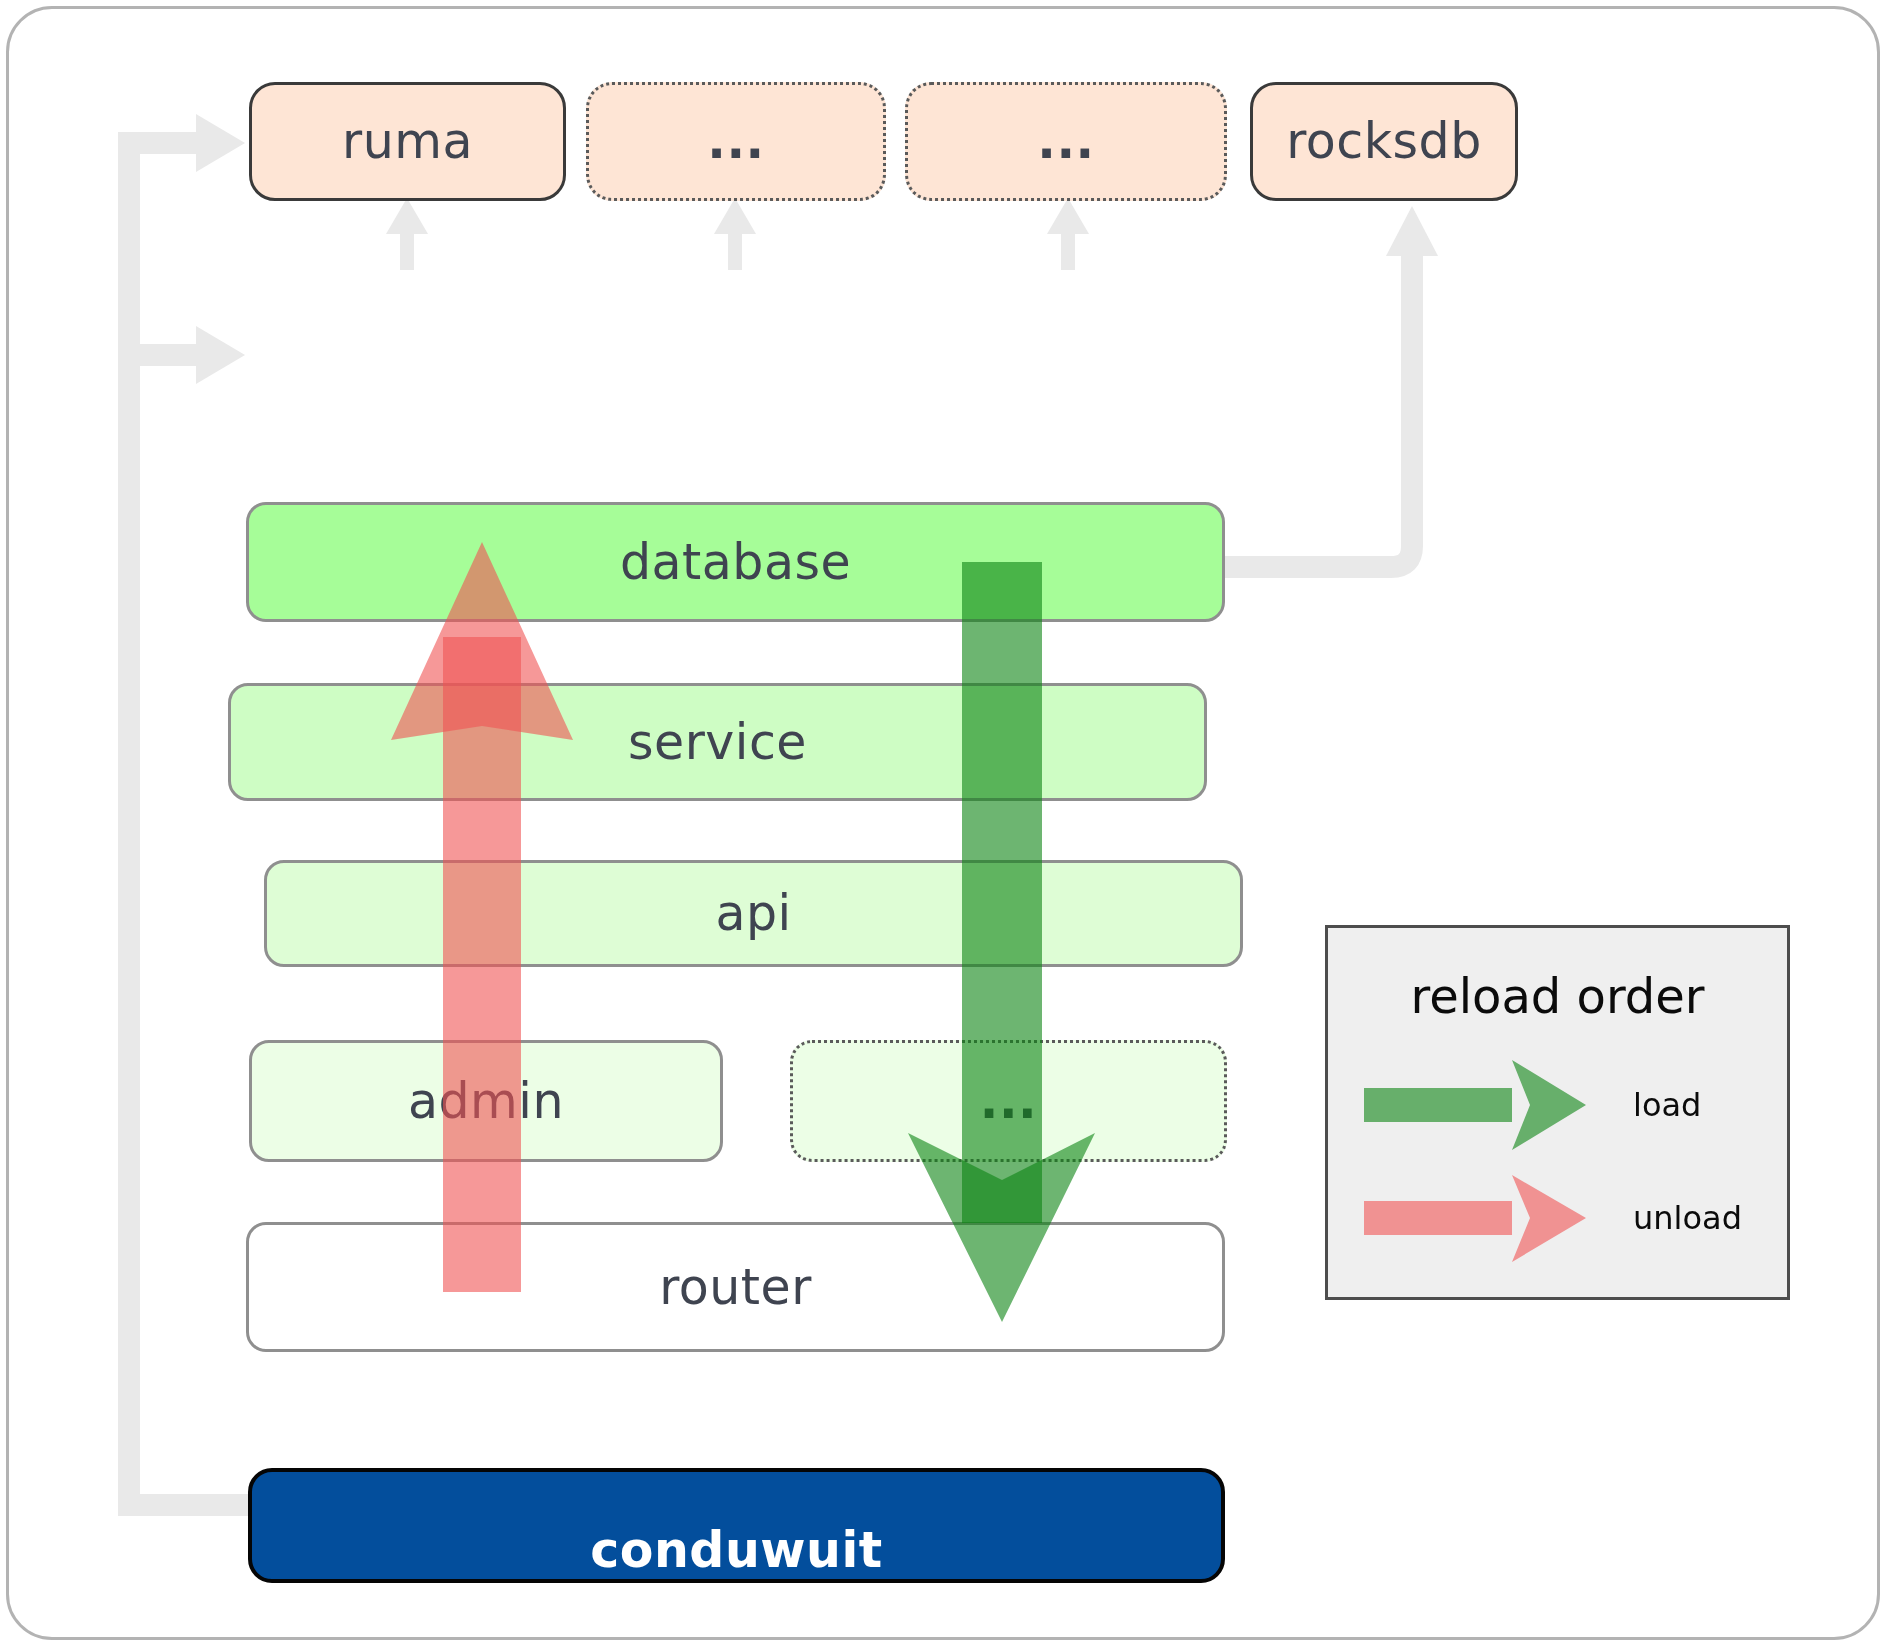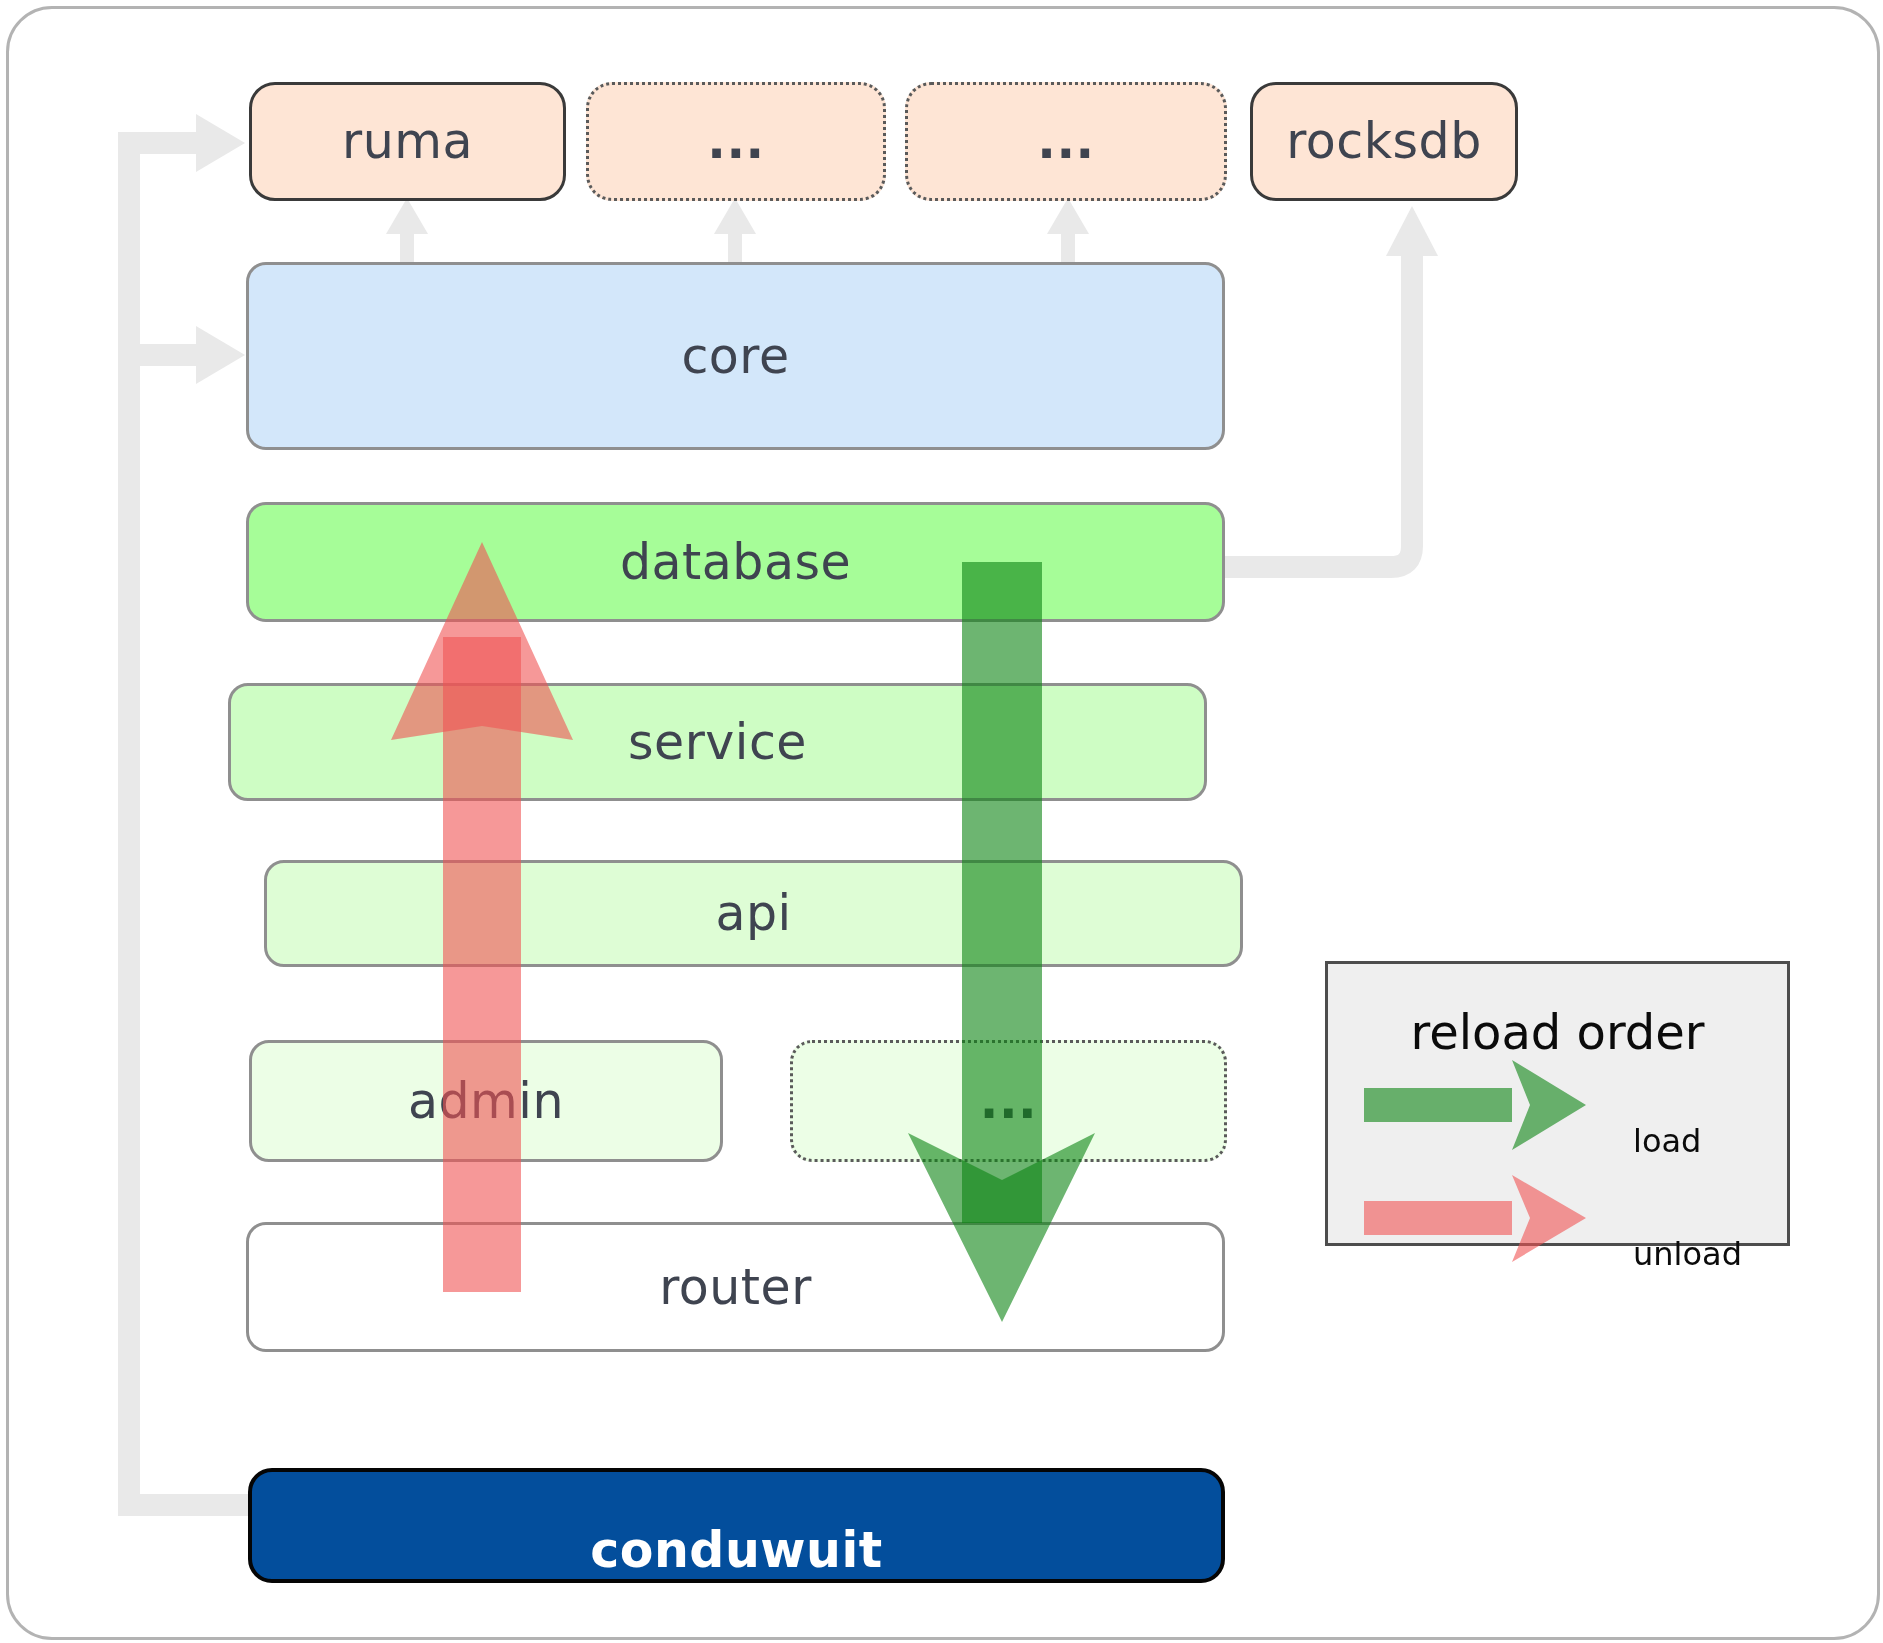--- a/index.html
+++ b/index.html
@@ -15,21 +15,21 @@
   .dotted{border:3px dotted #5a5a5a;border-radius:26px;}
   .grayBorder{border:3px solid #8f8f8f;}
   .core{background:var(--blue);}
   .database{background:var(--green_bright);}
   .service{background:var(--green_light);}
   .api{background:var(--green_lighter);}
   .admin{background:var(--green_faint);}
   .router{background:#ffffff;}
   .conduwuit{background:var(--navy);border:4px solid #050505;border-radius:24px;align-items:flex-end;}
   .conduwuit .lbl{color:#ffffff;font-weight:600;}
-  .legend{position:absolute;left:1325px;top:925px;width:465px;height:285px;background:var(--legend_bg);border:3px solid #4d4d4d;box-sizing:border-box;margin-top:36px;}
+  .legend{position:absolute;left:1325px;top:925px;width:465px;height:375px;background:var(--legend_bg);border:3px solid #4d4d4d;box-sizing:border-box;}
   .legend-title{position:absolute;left:0;top:40px;width:100%;text-align:center;font-size:48px;color:#0b0b0b;}
   .legend-label{position:absolute;font-size:32px;color:#0b0b0b;}
   .legend-label.load{left:305px;top:158px;}
   .legend-label.unload{left:305px;top:271px;}
 </style>
 </head>
 <body>
 
 <div class="stage">
 
@@ -58,23 +58,20 @@
   <div class="box peach dotted" style="left:586px;top:82px;width:300px;height:119px">
     <span class="lbl dots">...</span>
   </div>
   <div class="box peach dotted" style="left:905px;top:82px;width:322px;height:119px">
     <span class="lbl dots">...</span>
   </div>
   <div class="box peach solidDark" style="left:1250px;top:82px;width:268px;height:119px">
     <span class="lbl">rocksdb</span>
   </div>
 
-  <div class="box core grayBorder" style="left:246px;top:262px;width:979px;height:188px">
-    <span class="lbl">core</span>
-  </div>
 
   <div class="box database grayBorder" style="left:246px;top:502px;width:979px;height:120px">
     <span class="lbl">database</span>
   </div>
 
   <div class="box service grayBorder" style="left:228px;top:683px;width:979px;height:118px">
     <span class="lbl">service</span>
   </div>
 
   <div class="box api grayBorder" style="left:264px;top:860px;width:979px;height:107px">

